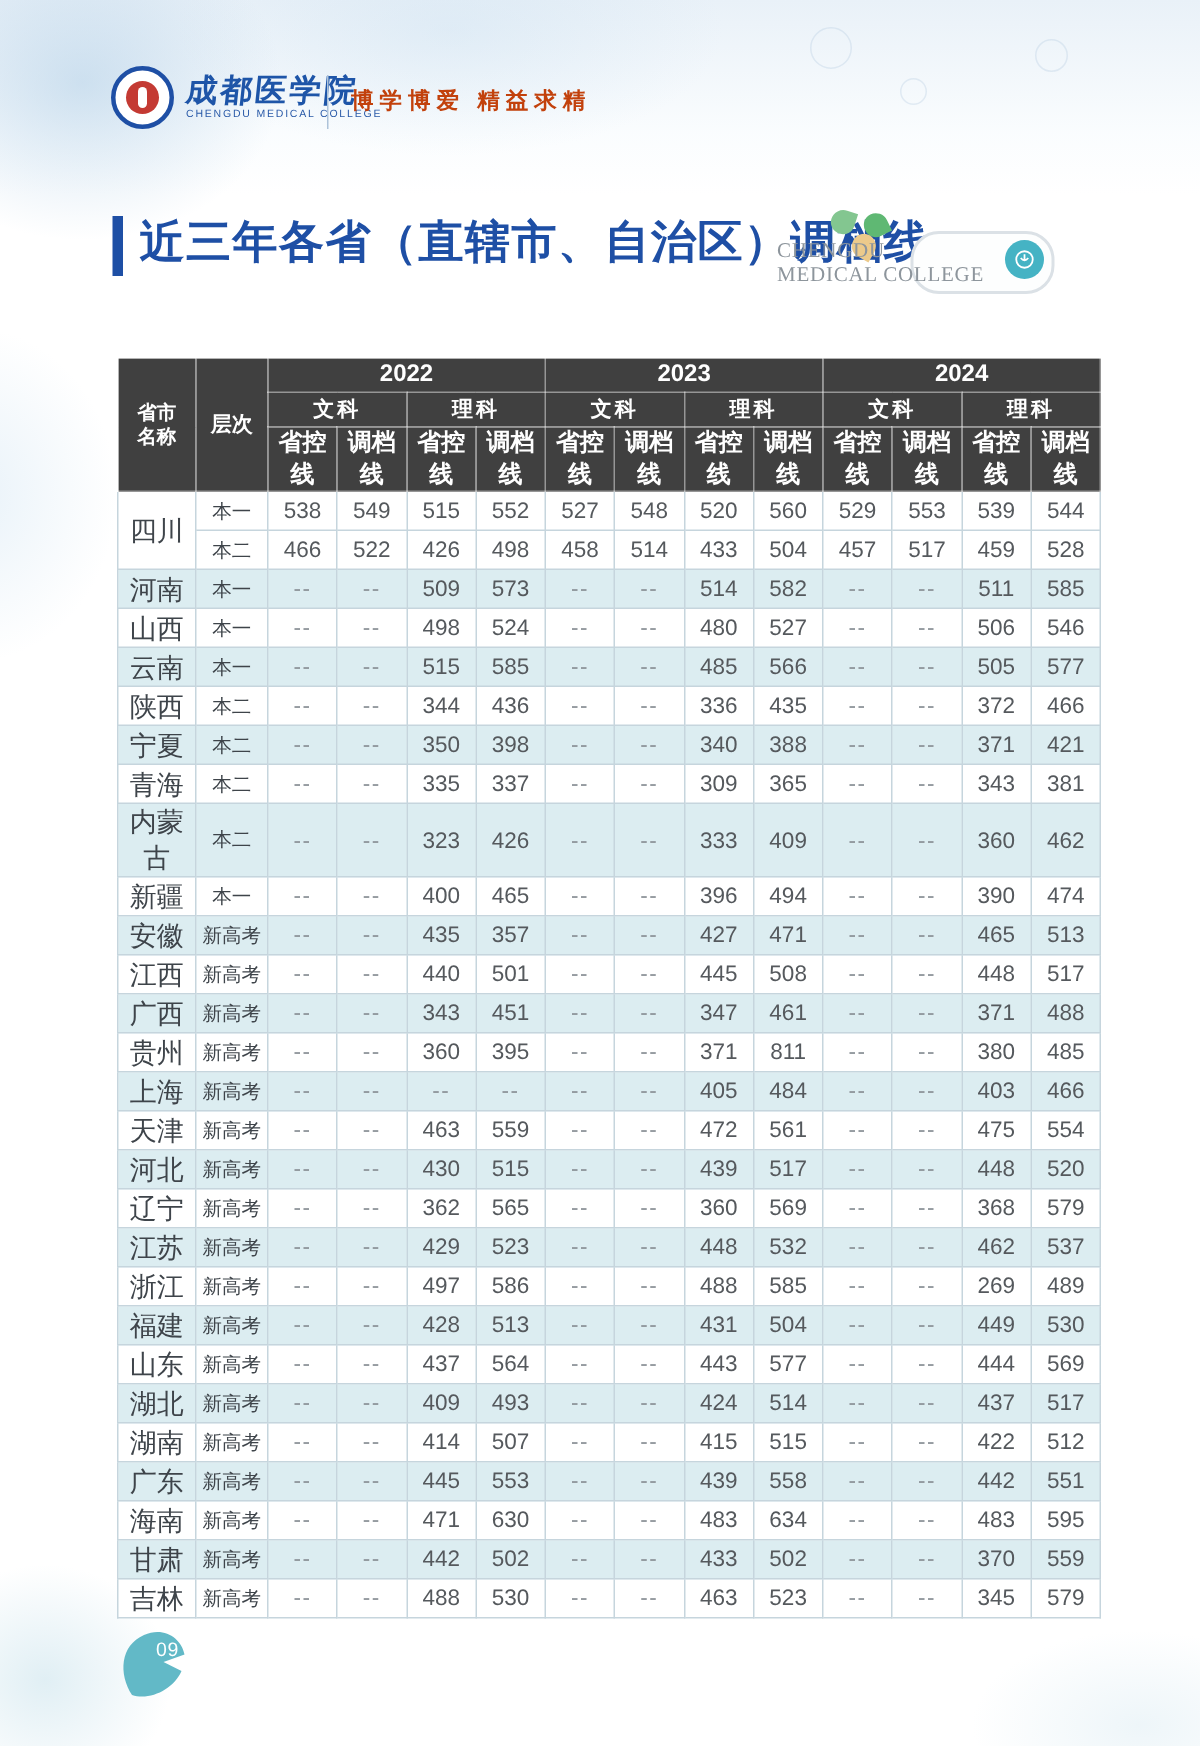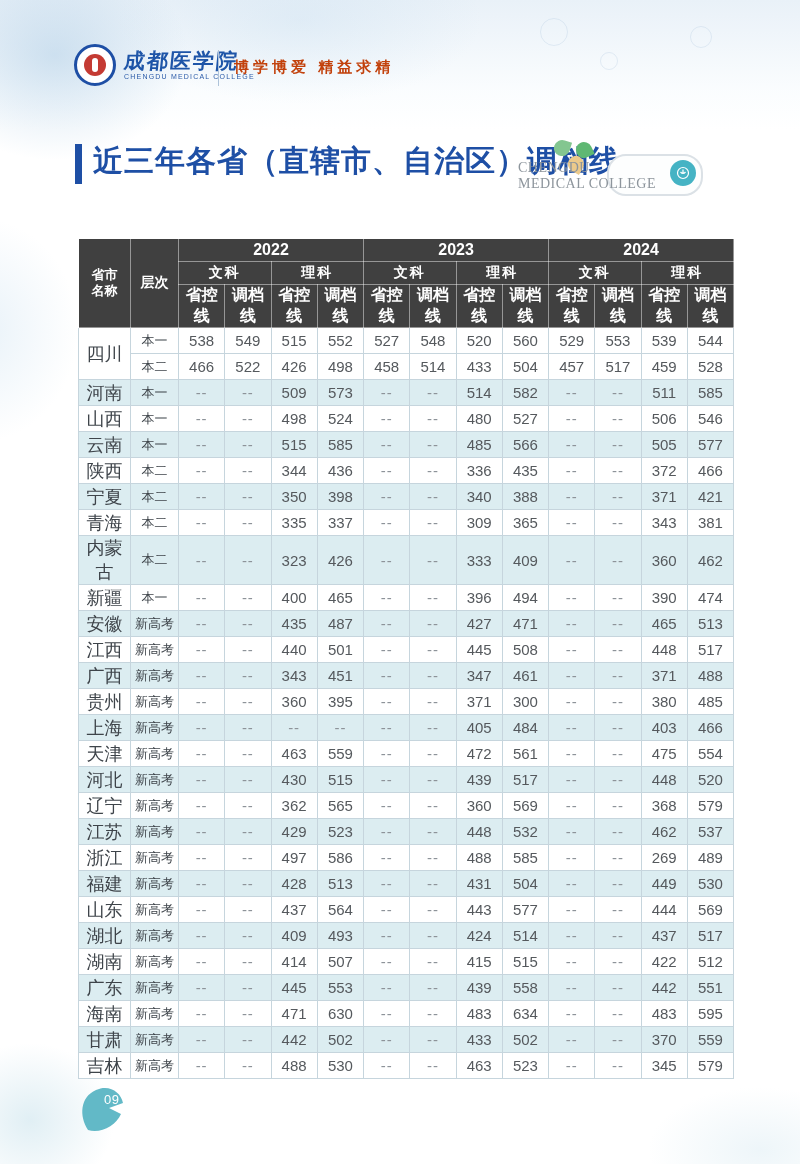--- a/index.html
+++ b/index.html
@@ -328,21 +328,21 @@
           <td class="dash">--</td>
           <td>390</td>
           <td>474</td>
         </tr>
         <tr class="tint">
           <td class="prov">安徽</td>
           <td class="level">新高考</td>
           <td class="dash">--</td>
           <td class="dash">--</td>
           <td>435</td>
-          <td>487</td>
+          <td>357</td>
           <td class="dash">--</td>
           <td class="dash">--</td>
           <td>427</td>
           <td>471</td>
           <td class="dash">--</td>
           <td class="dash">--</td>
           <td>465</td>
           <td>513</td>
         </tr>
         <tr>
@@ -380,21 +380,21 @@
         <tr>
           <td class="prov">贵州</td>
           <td class="level">新高考</td>
           <td class="dash">--</td>
           <td class="dash">--</td>
           <td>360</td>
           <td>395</td>
           <td class="dash">--</td>
           <td class="dash">--</td>
           <td>371</td>
-          <td>300</td>
+          <td>811</td>
           <td class="dash">--</td>
           <td class="dash">--</td>
           <td>380</td>
           <td>485</td>
         </tr>
         <tr class="tint">
           <td class="prov">上海</td>
           <td class="level">新高考</td>
           <td class="dash">--</td>
           <td class="dash">--</td>

